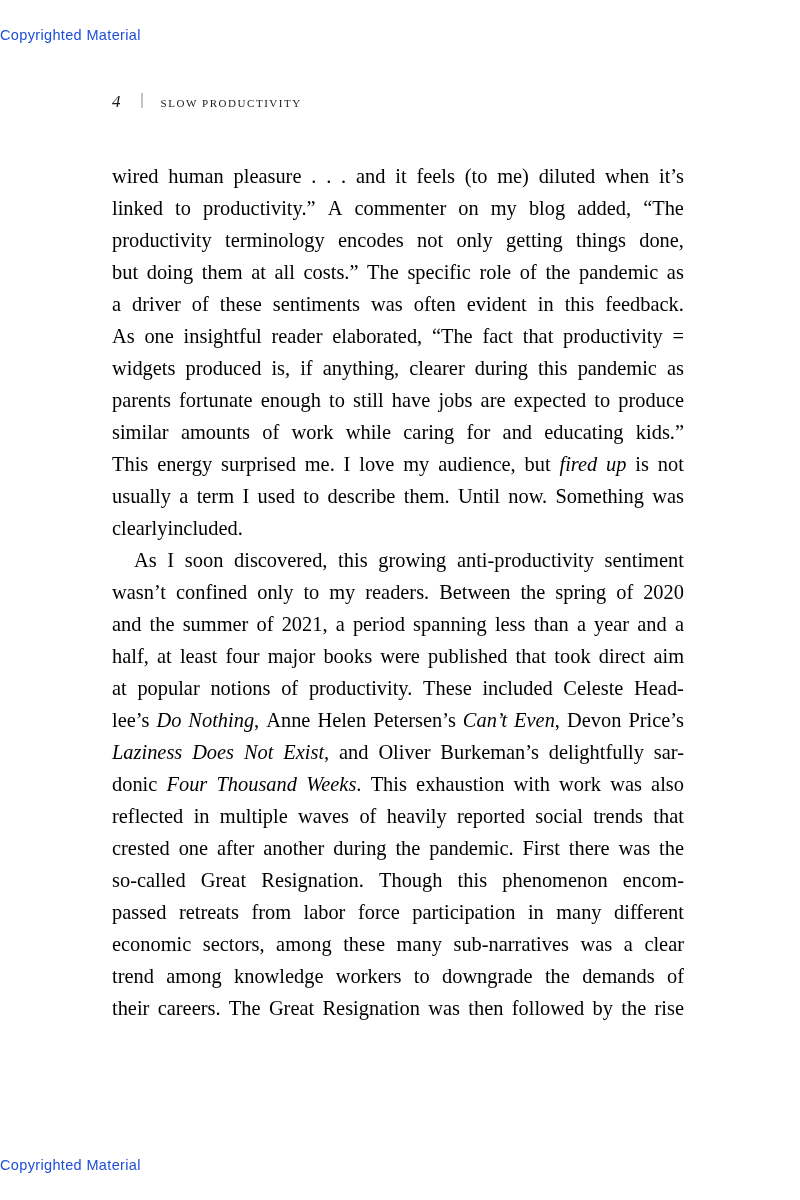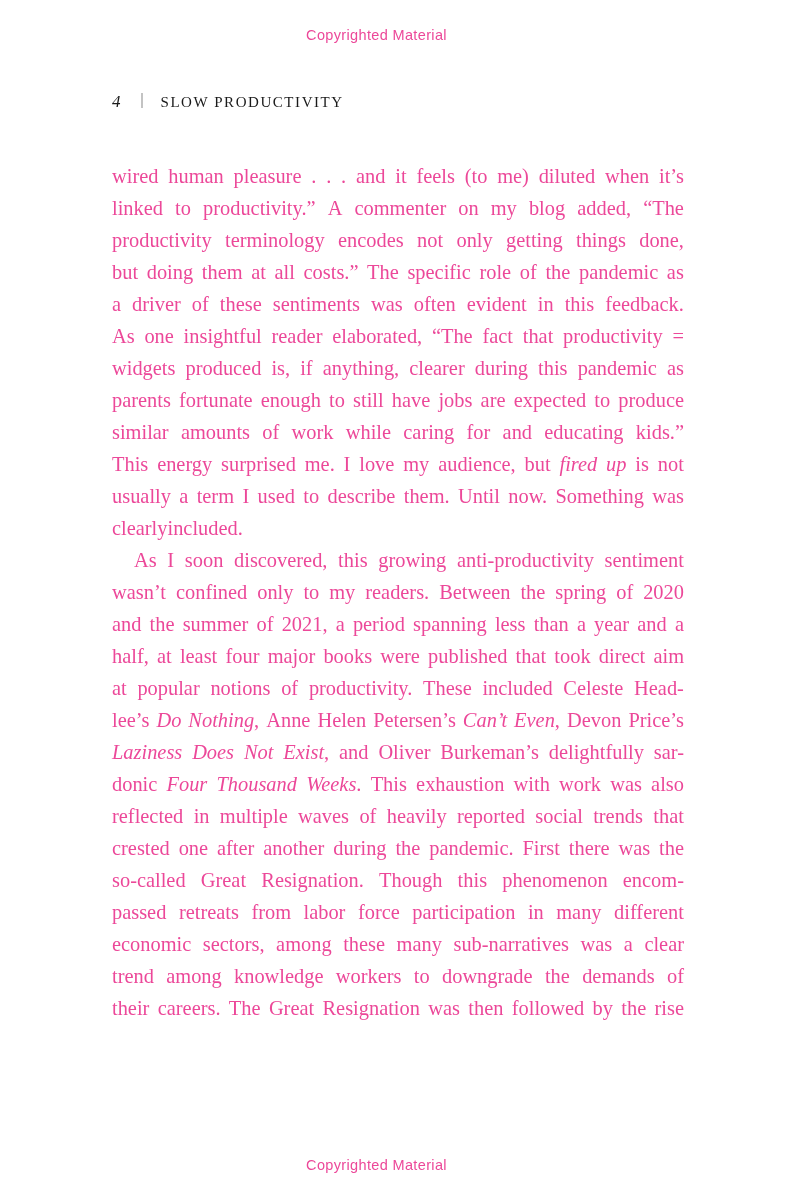--- a/index.html
+++ b/index.html
@@ -22,25 +22,24 @@
     width: 800px;
     height: 1200px;
     background: #ffffff;
   }
 
   
   .watermark {
     position: absolute;
     left: 0;
     width: 753px;
-    text-align: center;
     font-family: "Liberation Sans", "DejaVu Sans", sans-serif;
     font-size: 14.5px;
     letter-spacing: 0.35px;
-    color: #ec4899;
+    color: #1d4ed8;
     white-space: nowrap;
   }
   .watermark-top { top: 27px; }
   .watermark-bottom { top: 1157px; }
 
   
   .running-head {
     position: absolute;
     left: 112px;
     top: 92px;
@@ -57,40 +56,40 @@
   .head-rule {
     display: inline-block;
     width: 2px;
     height: 15px;
     background: #c3c3c3;
     margin: 0 18px 0 20px;
     position: relative;
     top: 1px;
   }
   .head-title {
-    font-size: 15px;
+    font-size: 11px;
     letter-spacing: 1.55px;
     color: #1a1a1a;
     line-height: 1;
   }
 
   
   .textblock {
     position: absolute;
     left: 112px;
     top: 160px;
     width: 572px;
   }
 
   .line {
     display: flex;
     font-size: 20.4px;
     line-height: 32px;
     height: 32px;
-    color: #ec4899;
+    color: #000000;
     white-space: pre;
     align-items: baseline;
   }
   
   .line.just {
     justify-content: space-between;
   }
   
   .line.flush {
     justify-content: flex-start;

